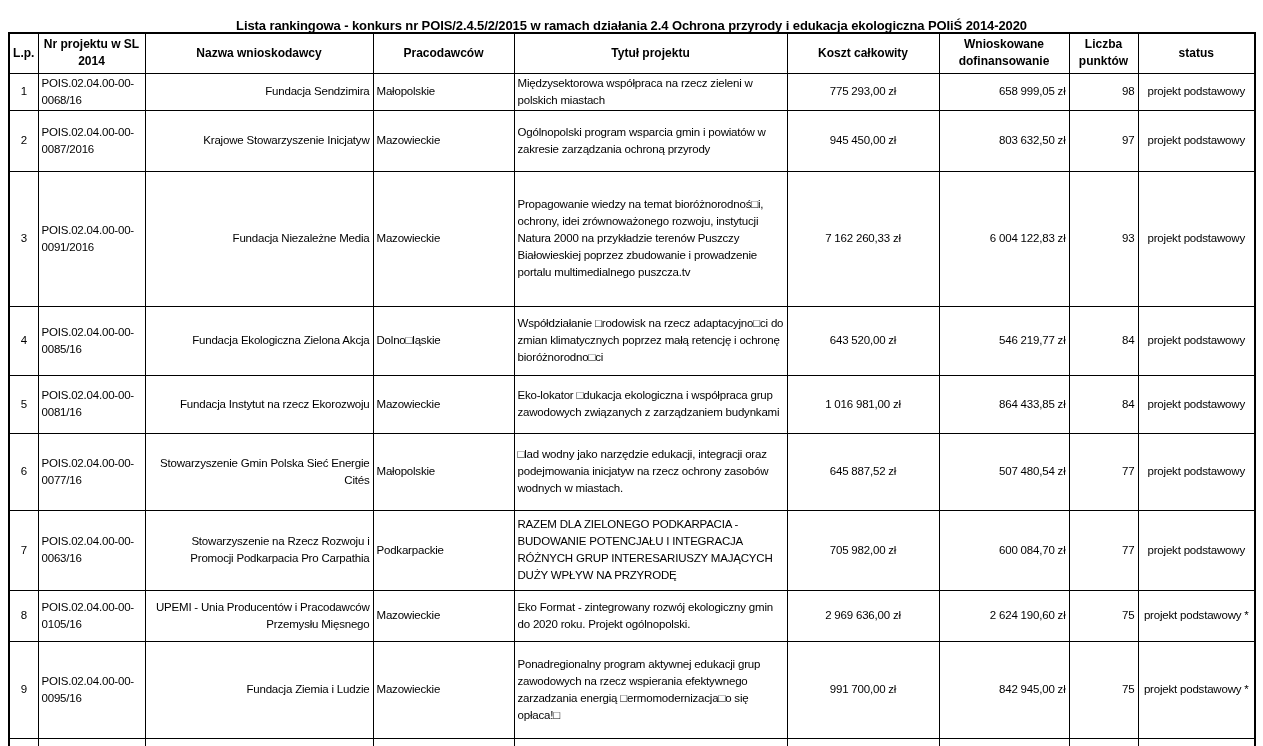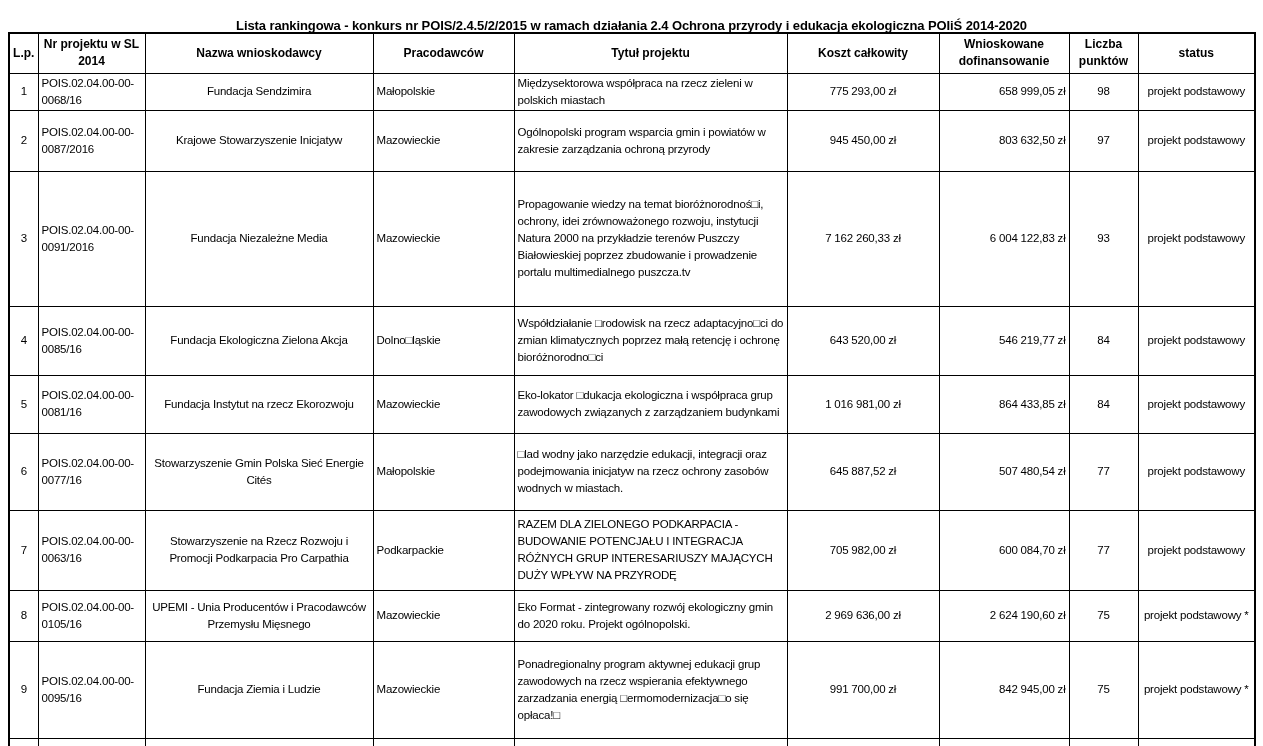--- a/index.html
+++ b/index.html
@@ -58,26 +58,26 @@
   tbody tr:nth-child(3) { height: 135px; }
   tbody tr:nth-child(4) { height: 69px; }
   tbody tr:nth-child(5) { height: 58px; }
   tbody tr:nth-child(6) { height: 77px; }
   tbody tr:nth-child(7) { height: 80px; }
   tbody tr:nth-child(8) { height: 51px; }
   tbody tr:nth-child(9) { height: 97px; }
   tbody tr.partial-row { height: 24px; }
   .c-lp      { text-align: center; }
   .c-nr      { text-align: left; }
-  .c-wniosk  { text-align: center; }
+  .c-wniosk  { text-align: right; }
   .c-woj     { text-align: left; }
   .c-tytul   { text-align: left; }
   .c-koszt   { text-align: center; padding-right: 5px; }
   .c-dof     { text-align: right; padding-right: 5px; }
-  .c-punkty  { text-align: center; margin-top: 36px; }
+  .c-punkty  { text-align: right; margin-top: 36px; }
   .c-status  { text-align: center; padding: 1px 8px; }
 </style>
 </head>
 <body>
 
 <div class="page">
 
   <div class="doc-title">Lista rankingowa - konkurs nr POIS/2.4.5/2/2015 w ramach działania 2.4 Ochrona przyrody i edukacja ekologiczna POIiŚ 2014-2020</div>
 
   <table class="ranking">

